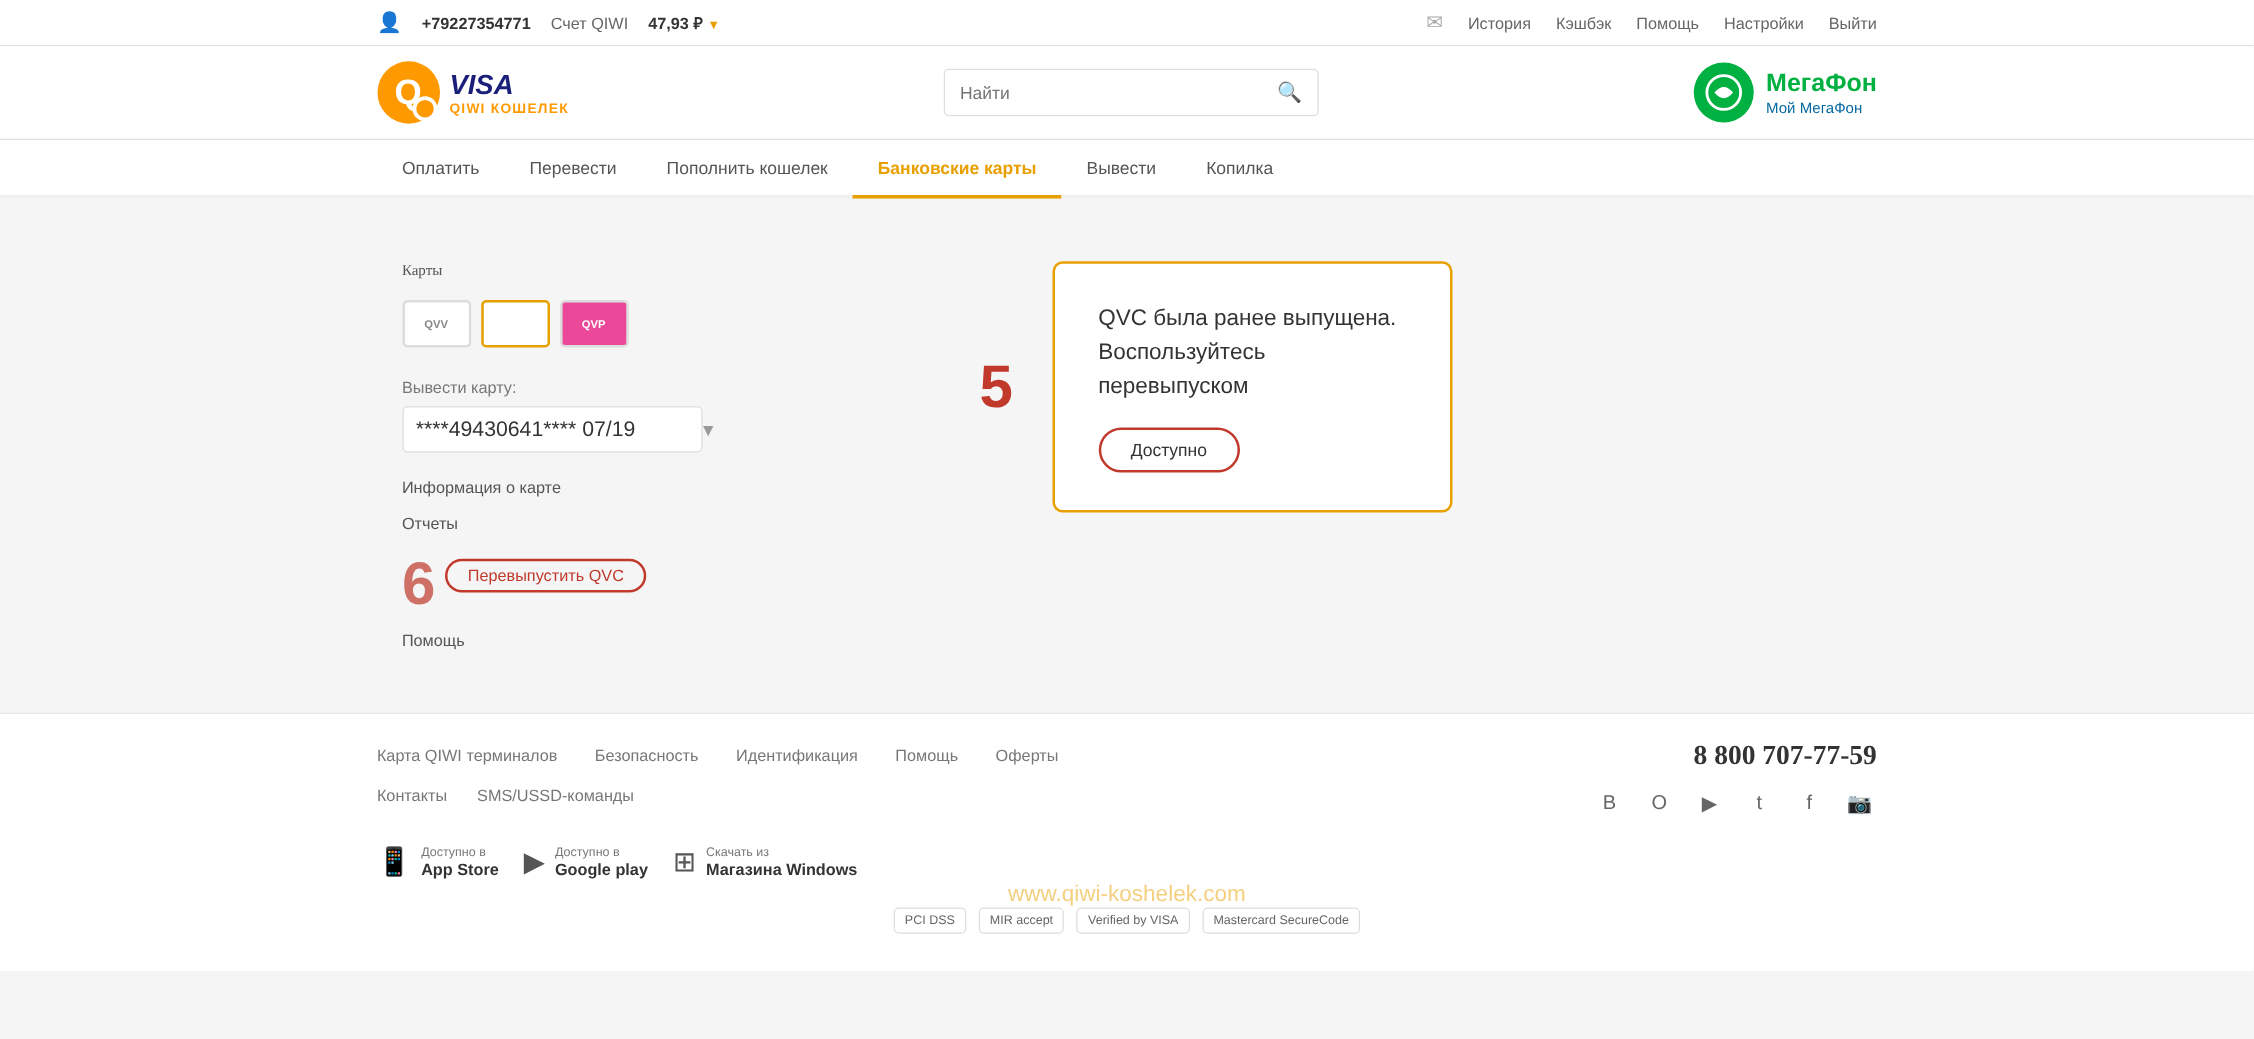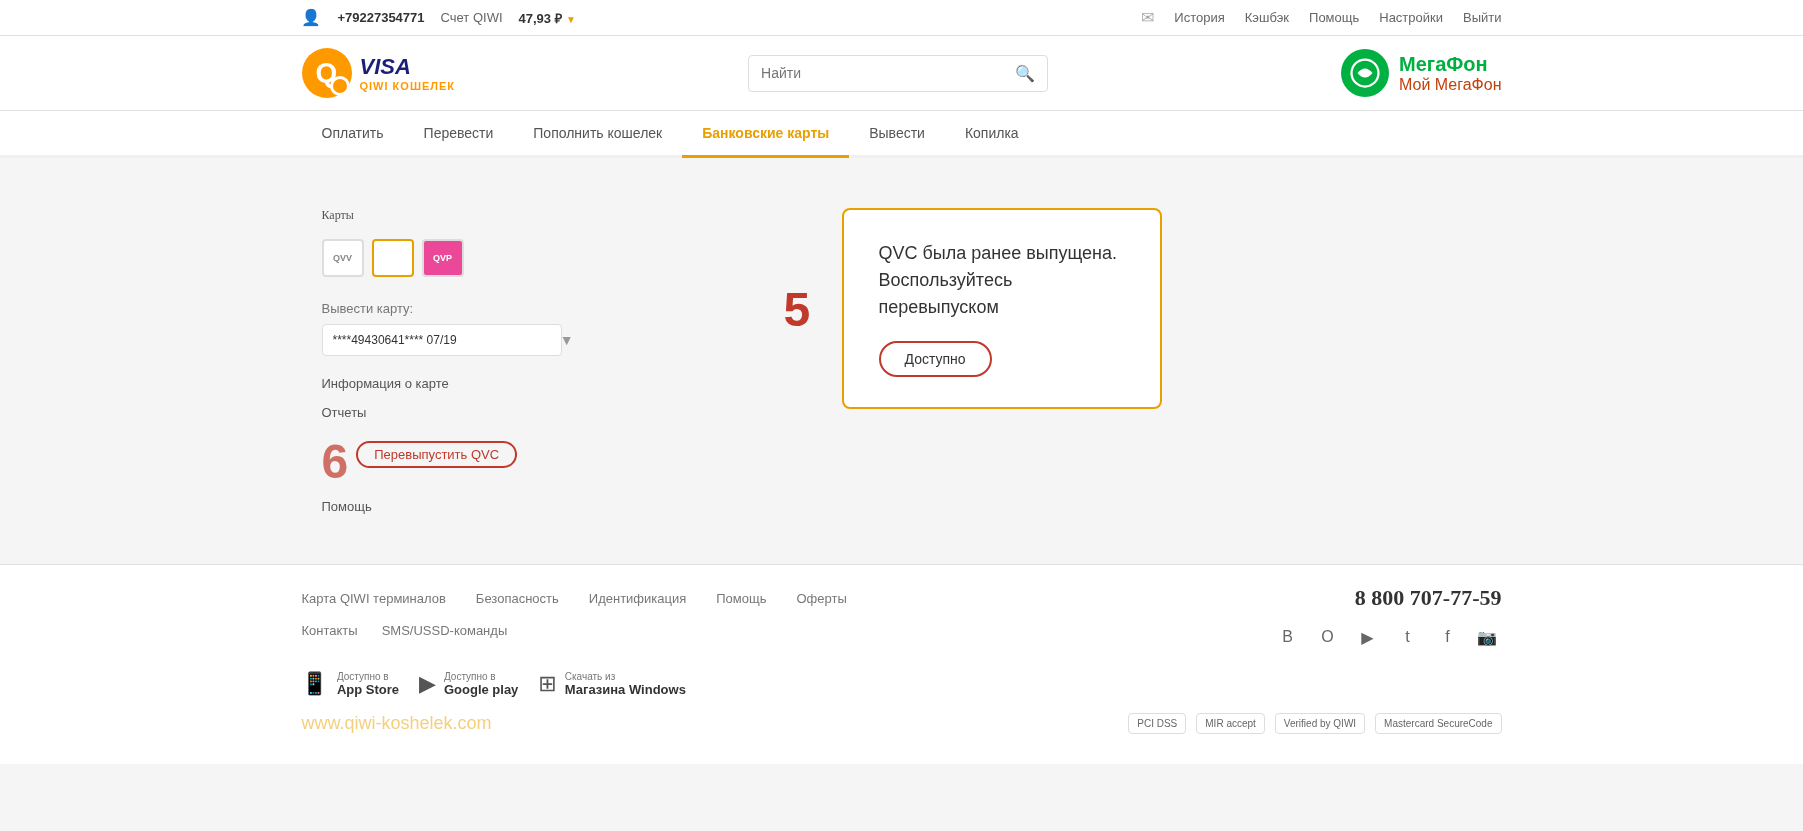--- a/index.html
+++ b/index.html
@@ -122,21 +122,21 @@
       height: 48px;
       background: #00b040;
       border-radius: 50%;
       display: flex;
       align-items: center;
       justify-content: center;
     }
     .megafon-circle svg { width: 30px; height: 30px; }
     .megafon-text { display: flex; flex-direction: column; }
     .megafon-name { font-size: 20px; font-weight: bold; color: #00b040; }
-    .megafon-sub { font-size: 16px; color: #c2410c; }
+    .megafon-sub { font-size: 12px; color: #0369a1; }
 
     
     .nav {
       background: #fff;
       border-bottom: 3px solid #f0f0f0;
     }
     .nav-inner {
       width: 1200px;
       margin: 0 auto;
       display: flex;
@@ -183,21 +183,21 @@
       margin-bottom: 16px;
       font-weight: normal;
       font-family: Liberation Serif, serif;
     }
     .cards-row {
       display: flex;
       gap: 8px;
       margin-bottom: 24px;
     }
     .card-thumb {
-      width: 42px;
+      width: 55px;
       height: 38px;
       border-radius: 4px;
       border: 2px solid #ddd;
       display: flex;
       align-items: center;
       justify-content: center;
       font-size: 9px;
       font-weight: bold;
       cursor: pointer;
       background: #fff;
@@ -219,21 +219,21 @@
     }
     .select-wrapper {
       position: relative;
       margin-bottom: 20px;
     }
     .card-select {
       width: 240px;
       padding: 8px 30px 8px 10px;
       border: 1px solid #ddd;
       border-radius: 4px;
-      font-size: 12px;
+      font-size: 17px;
       color: #333;
       background: #fff;
       appearance: none;
       cursor: pointer;
     }
     .select-arrow {
       position: absolute;
       right: 8px;
       top: 50%;
       transform: translateY(-50%);
@@ -391,21 +391,22 @@
       color: #555;
     }
     .app-badge-text { display: flex; flex-direction: column; }
     .app-badge-sub { font-size: 10px; color: #777; }
     .app-badge-name { font-size: 13px; font-weight: bold; color: #333; }
 
     .footer-bottom {
       display: flex;
       justify-content: space-between;
       align-items: center;
-      margin-top: 16px;
+      margin-top: 2px;
+      flex-direction: column;
     }
     .footer-watermark {
       color: #e8a000;
       font-size: 18px;
       opacity: 0.5;
     }
     .trust-badges {
       display: flex;
       gap: 10px;
       align-items: center;
@@ -585,18 +586,18 @@
           <span class="app-badge-name">Магазина Windows</span>
         </div>
       </div>
     </div>
 
     <div class="footer-bottom">
       <div class="footer-watermark">www.qiwi-koshelek.com</div>
       <div class="trust-badges">
         <div class="trust-badge">PCI DSS</div>
         <div class="trust-badge">MIR accept</div>
-        <div class="trust-badge">Verified by QIWI</div>
+        <div class="trust-badge">Verified by VISA</div>
         <div class="trust-badge">Mastercard SecureCode</div>
       </div>
     </div>
   </div>
 </div>
 
 </body></html>

